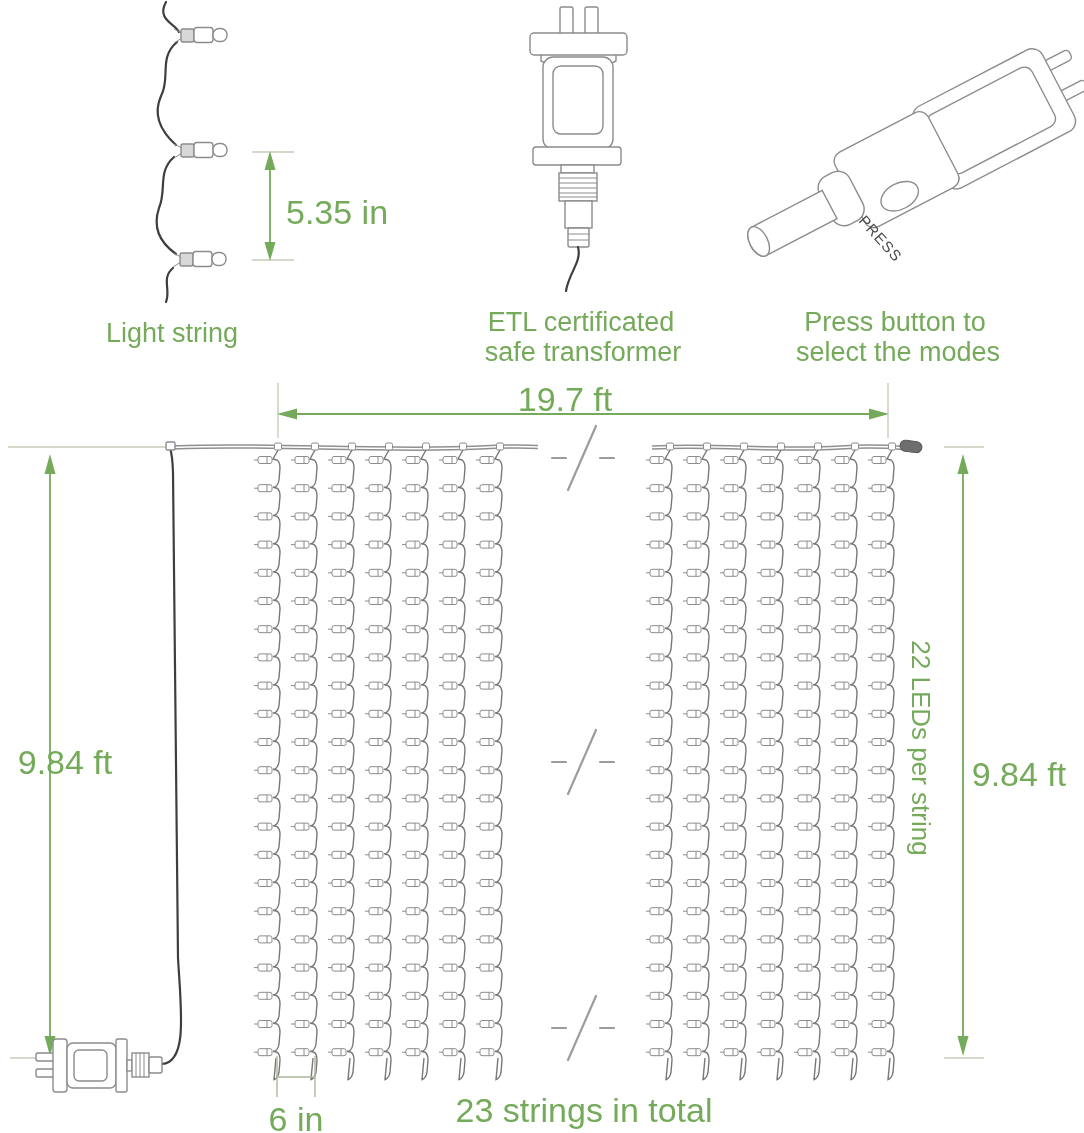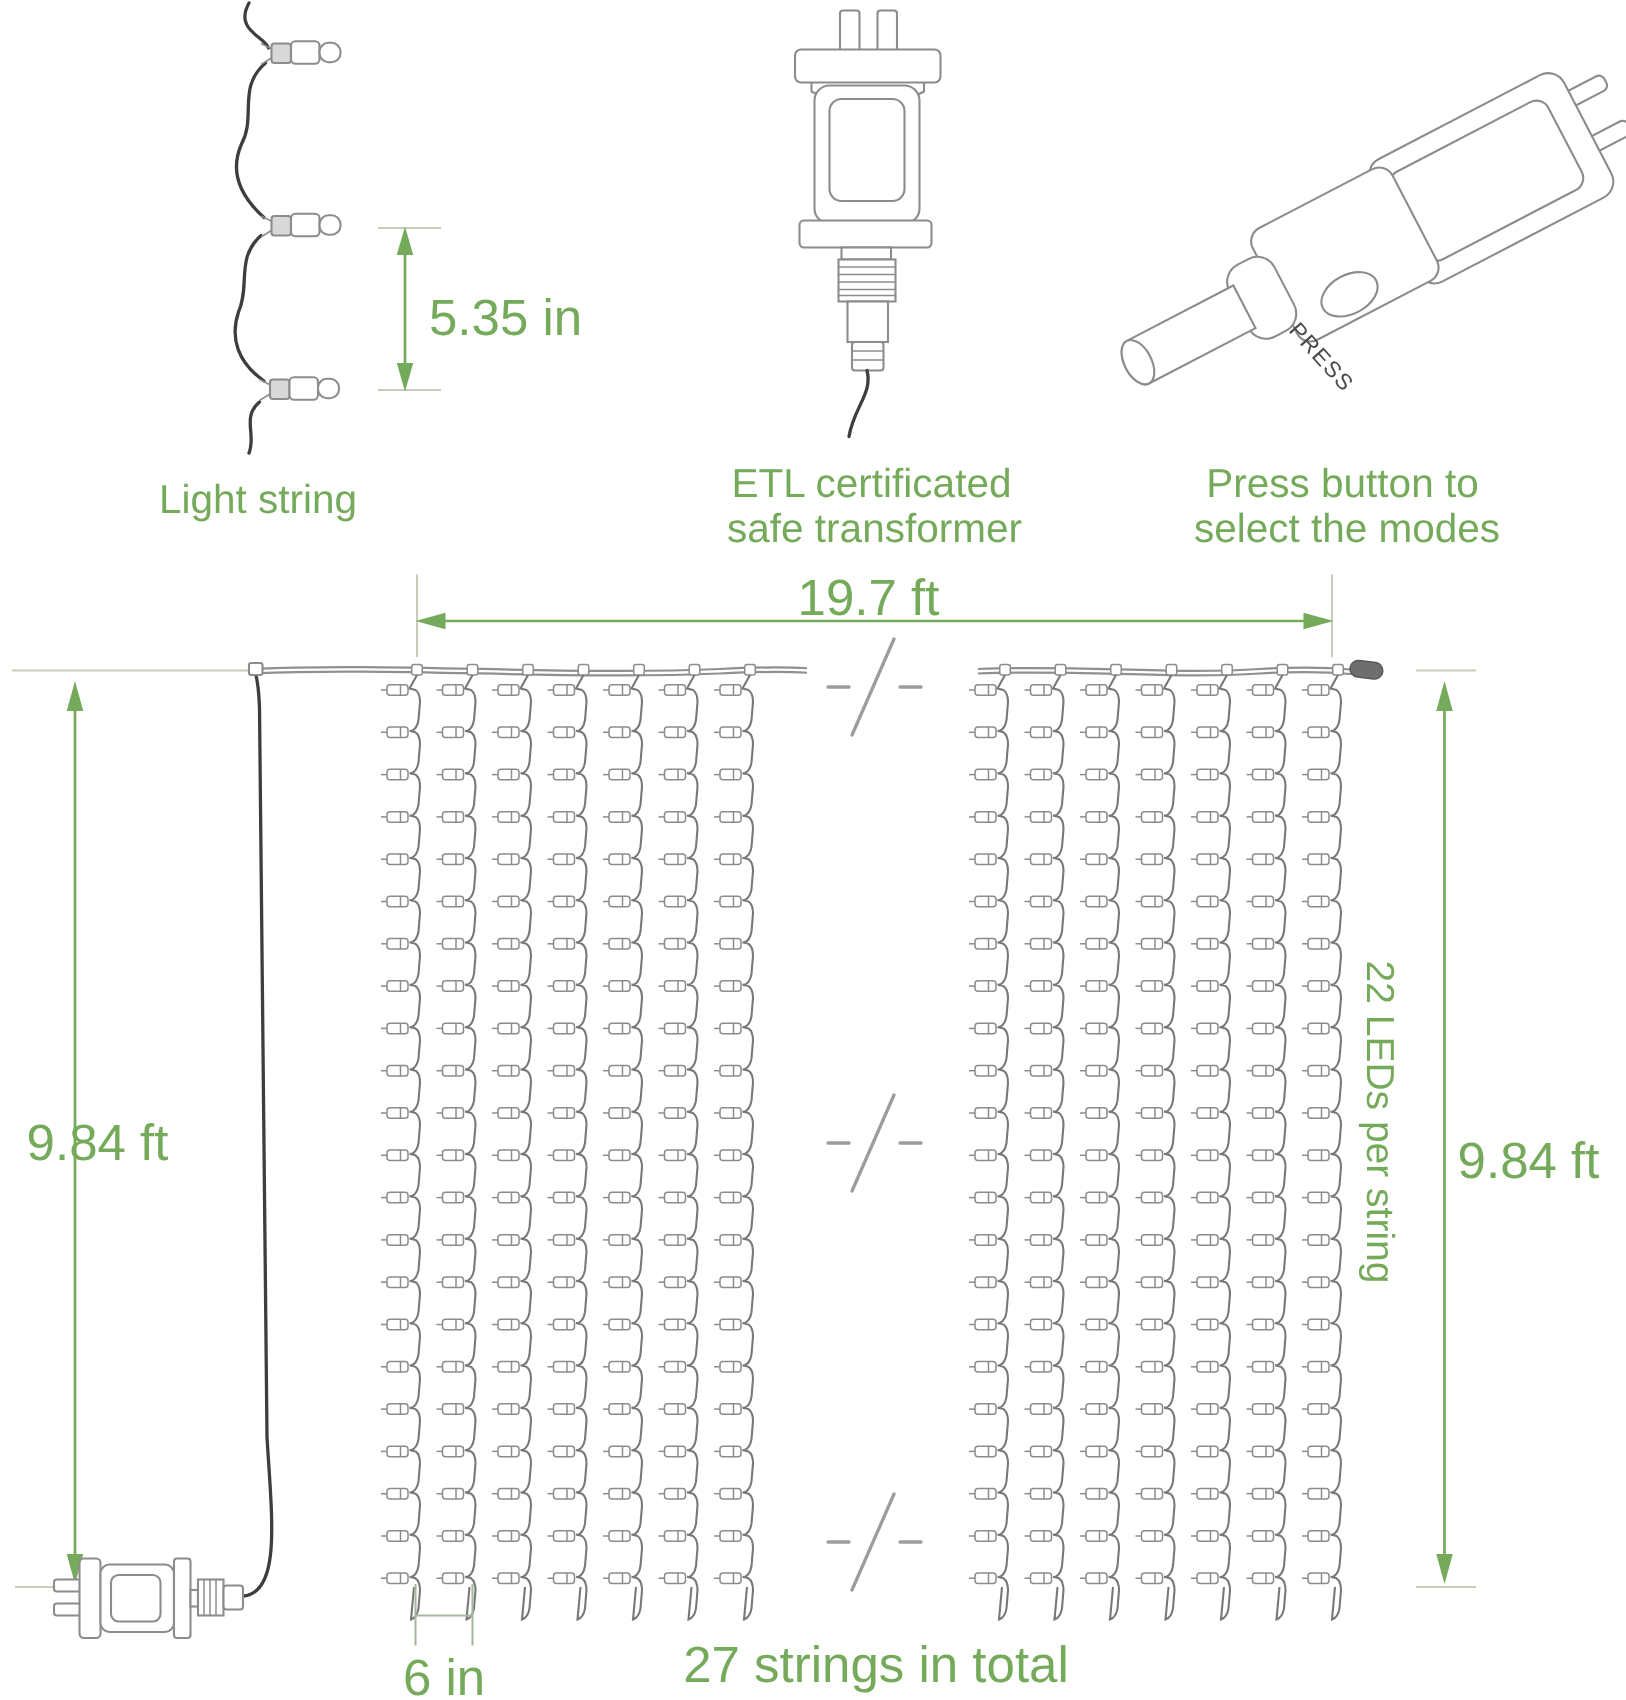--- a/index.html
+++ b/index.html
@@ -1185,24 +1185,24 @@
   <div class="lbl meas" style="left:286px;top:193px;">5.35 in</div>
 
   <div class="lbl cap ctr" style="left:581px;top:307px;">ETL certificated</div>
   <div class="lbl cap ctr" style="left:583px;top:337px;">safe transformer</div>
 
   <div class="lbl cap ctr" style="left:895px;top:307px;">Press button to</div>
   <div class="lbl cap ctr" style="left:898px;top:337px;">select the modes</div>
 
   <div class="lbl lbl-press" style="left:880px;top:239px;">PRESS</div>
 
-  <div class="lbl meas ctr" style="left:579px;top:380px;">19.7 ft</div>
+  <div class="lbl meas ctr" style="left:565px;top:380px;">19.7 ft</div>
 
   <div class="lbl meas ctr" style="left:65px;top:743px;">9.84 ft</div>
 
   <div class="lbl meas ctr" style="left:1019px;top:755px;">9.84 ft</div>
 
   <div class="lbl lbl-vert" style="left:920px;top:748px;">22 LEDs per string</div>
 
   <div class="lbl meas ctr" style="left:296px;top:1100px;">6 in</div>
 
-  <div class="lbl meas ctr" style="left:584px;top:1091px;">27 strings in total</div>
+  <div class="lbl meas ctr" style="left:584px;top:1091px;">23 strings in total</div>
 </div>
 
 </body></html>

